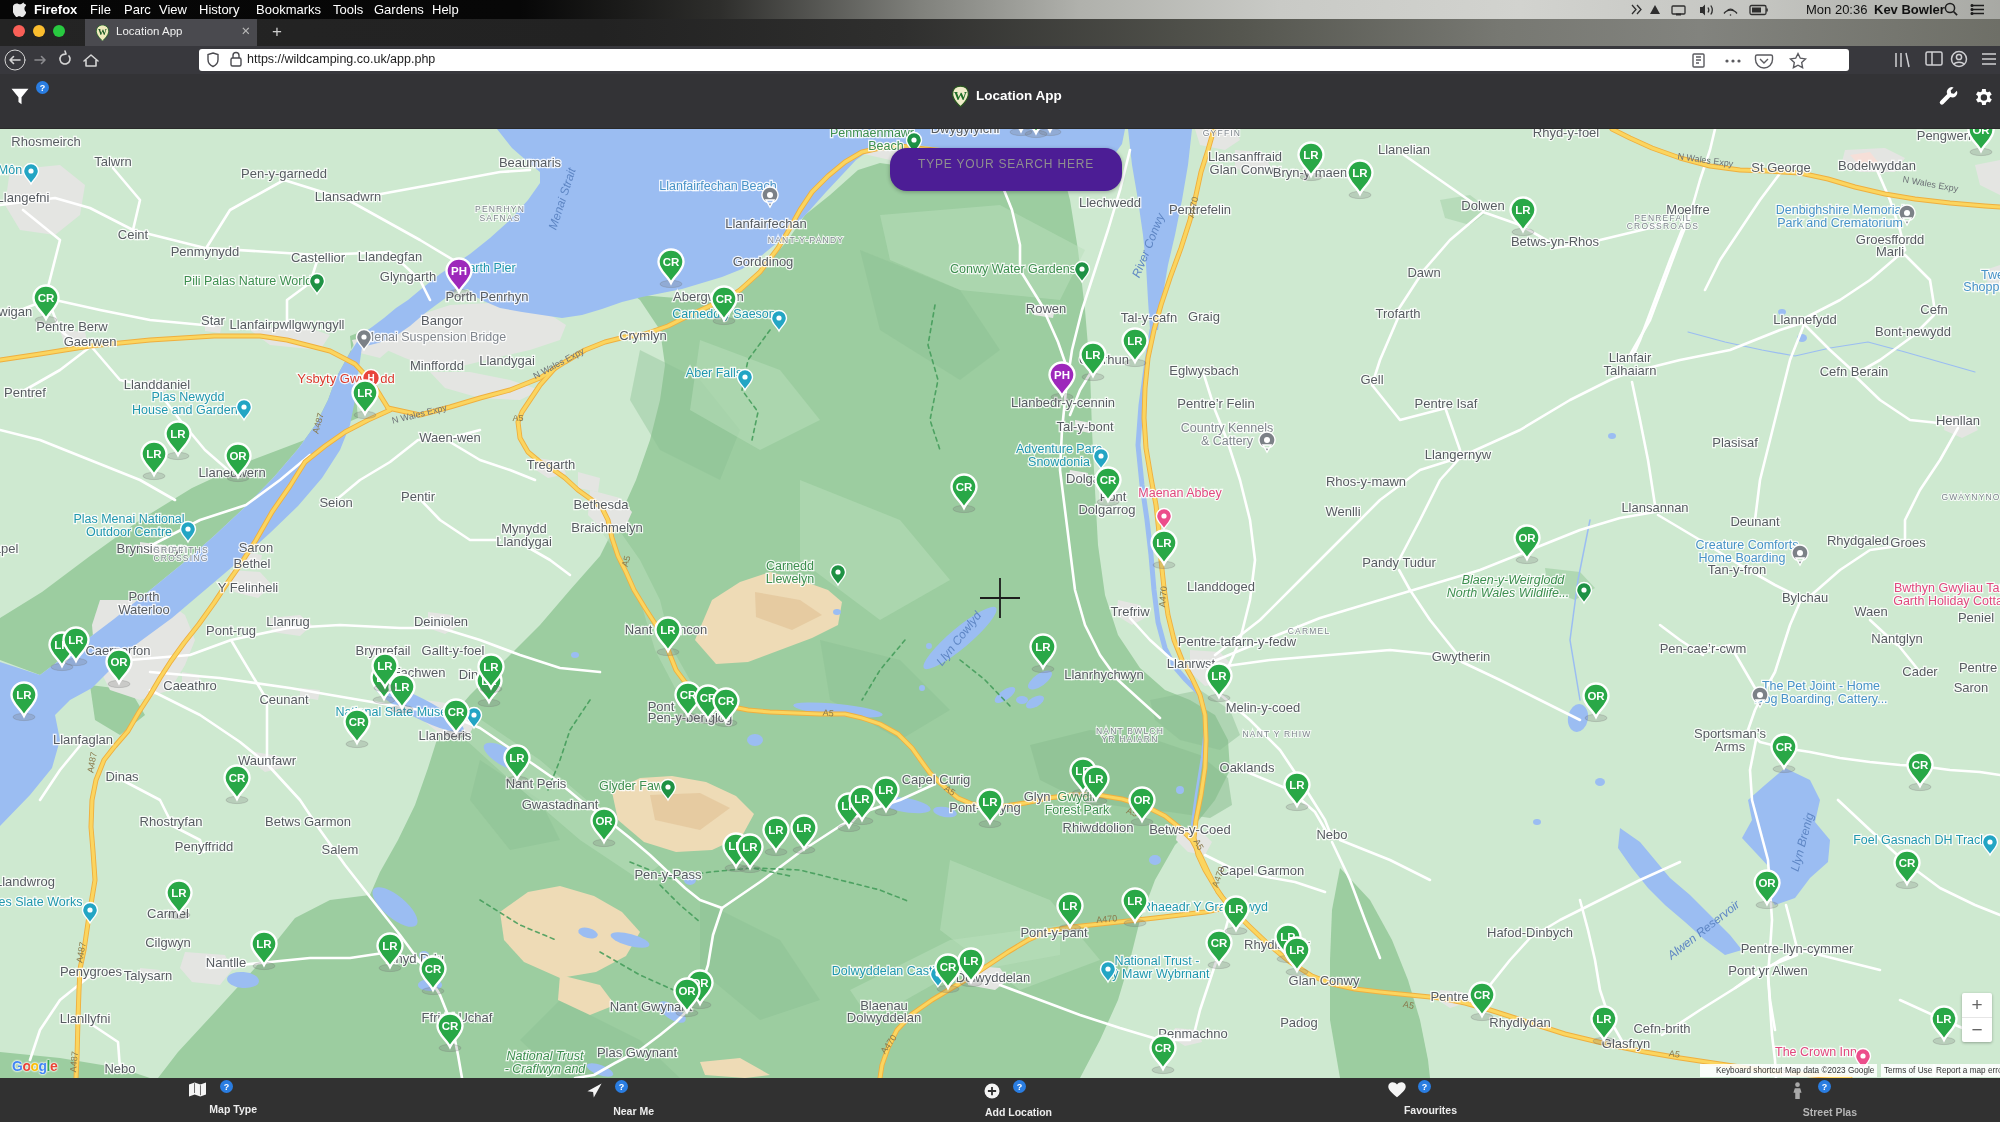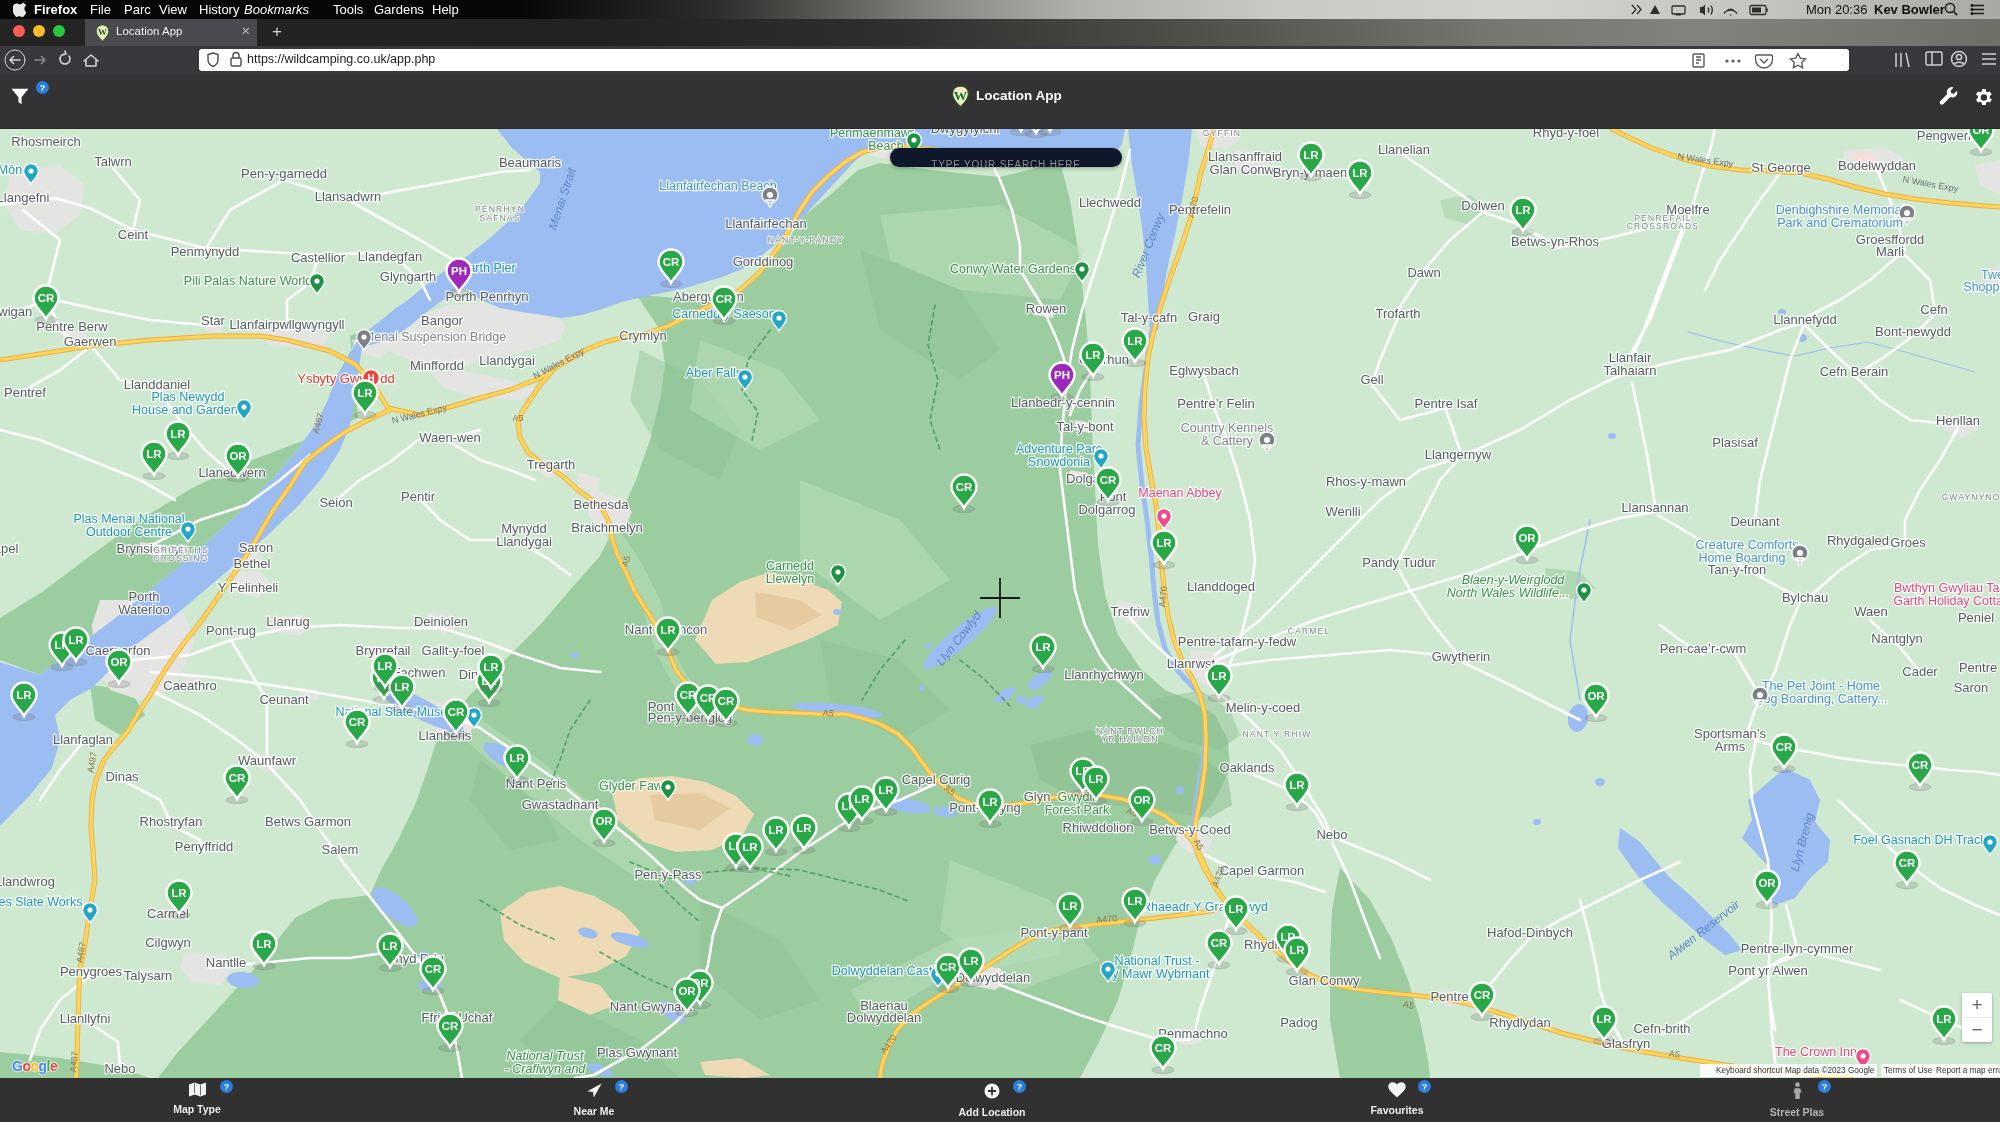--- a/index.html
+++ b/index.html
@@ -11,47 +11,47 @@
   .tabbar { position:absolute; left:0; top:19px; width:2000px; height:27px;
     background:linear-gradient(90deg,#242424 0%,#222222 30%,#2f2f2e 45%,#55564f 62%,#777872 75%,#82837e 85%,#6e6f67 100%); }
   .tlight { position:absolute; top:25px; width:12px; height:12px; border-radius:50%; }
   .tab { position:absolute; left:85px; top:19px; width:172px; height:27px; background:#4a4a4f; color:#f0f0f0; font-size:11.5px; }
   .newtab { position:absolute; left:262px; top:19px; width:30px; height:27px; color:#cfcfcf; font-size:17px; text-align:center; line-height:26px;}
   .urlbar { position:absolute; left:0; top:46px; width:2000px; height:28px; background:#38383d; }
   .urlfield { position:absolute; left:199px; top:49px; width:1650px; height:22px; background:#fff; border-radius:3px; color:#1c1c1c; font-size:12.5px; }
   .appheader { position:absolute; left:0; top:74px; width:2000px; height:55px; background:#333336; border-bottom:1px solid #2a2a2a; }
   .bottombar { position:absolute; left:0; top:1078px; width:2000px; height:44px; background:#313131; }
   .bitem { position:absolute; top:1082px; width:120px; text-align:center; color:#f0f0f0; }
-  .bitem .lbl { font-size:10.5px; font-weight:bold; margin-top:2px; color:#ededed;}
+  .bitem .lbl { font-size:10.5px; font-weight:bold; margin-top:2px; color:#ededed;text-align:right;}
   .qbadge { position:absolute; width:13px; height:13px; background:#2a7de1; border:1px solid #fff0; border-radius:50%; color:#fff;
     font-size:9px; font-weight:bold; text-align:center; line-height:13px; }
   .mapwrap { position:absolute; left:0; top:129px; width:2000px; height:949px; background:#cde8cf; }
-  .searchpill { position:absolute; left:890px; top:148px; width:232px; height:19px; background:#0f172a; border-radius:17px;
-    box-shadow:0 1px 4px rgba(0,0,0,0.3); color:#8f8f8f; font-size:10px; letter-spacing:0.8px; text-align:center; line-height:33px; }
+  .searchpill { position:absolute; left:890px; top:148px; width:232px; height:43px; background:#4c1d95; border-radius:17px;
+    box-shadow:0 1px 4px rgba(0,0,0,0.3); color:#8f8f8f; font-size:12px; letter-spacing:0.8px; text-align:center; line-height:33px; }
   .zoomctl { position:absolute; left:1962px; top:993px; width:30px; height:49px; background:#fff; border-radius:2px;
     box-shadow:0 1px 3px rgba(0,0,0,0.3); color:#666; }
   .zoomctl div { height:24px; text-align:center; font-size:19px; line-height:23px; }
   .attrib { position:absolute; top:1064px; height:13px; background:rgba(255,255,255,0.88); color:#333; font-size:8.2px;
     line-height:13px; padding:0 3px; white-space:nowrap; }
   .glogo { position:absolute; left:12px; top:1058px; font-size:14px; font-weight:bold; letter-spacing:-0.5px;
     text-shadow:0 0 2px #fff,0 0 2px #fff,0 0 2px #fff; }
 </style>
 </head>
 <body>
 
 <div class="menubar">
   <svg width="13" height="15" viewBox="0 0 13 15" style="position:absolute;left:13px;top:2px;">
       <path fill="#e8e8e8" d="M9.5,0.5 c0.1,1 -0.4,2 -1,2.7 c-0.6,0.7 -1.6,1.2 -2.5,1.1 c-0.1,-0.9 0.4,-1.9 1,-2.5 C7.6,1.1 8.6,0.6 9.5,0.5 Z M12,10.8 c-0.4,1 -0.6,1.4 -1.2,2.3 c-0.8,1.2 -1.9,2.6 -3.2,2.6 c-1.2,0 -1.5,-0.8 -3.1,-0.8 c-1.6,0 -2,0.8 -3.1,0.8 C0.9,15.7 -0.1,14.4 -0.9,13.2 c-2.2,-3.3 -2.4,-7.2 -1.1,-9.3 c0.9,-1.5 2.4,-2.4 3.8,-2.4 c1.4,0 2.3,0.8 3.4,0.8 c1.1,0 1.8,-0.8 3.4,-0.8 c1.2,0 2.5,0.7 3.4,1.8 c-3,1.6 -2.5,5.9 0,7.5 Z" transform="translate(2,0) scale(0.95)"></path>
     </svg>
   <span style="left:34px;font-weight:bold;">Firefox</span>
   <span style="left:90px;">File</span>
   <span style="left:124px;">Parc</span>
   <span style="left:159px;">View</span>
   <span style="left:199px;">History</span>
-  <span style="left:244px;font-style:italic;">Bookmarks</span>
+  <span style="left:256px;">Bookmarks</span>
   <span style="left:333px;">Tools</span>
   <span style="left:374px;">Gardens</span>
   <span style="left:432px;">Help</span>
   <svg width="170" height="19" viewBox="0 0 170 19" style="position:absolute;left:1628px;top:0;">
     <g fill="none" stroke="#2e2e2e" stroke-width="1.3">
       <path d="M4,5 l4,4.5 -4,4.5 M9,5 l4,4.5 -4,4.5"></path>
       <path d="M22,14 l5,-9 l5,9 Z" fill="#2e2e2e" stroke="none"></path>
       <rect x="44" y="6" width="13" height="8" rx="1"></rect>
       <path d="M48,14.5 h5" stroke-width="2"></path>
       <path d="M72,7 h2.5 l2.5,-2.5 v11 l-2.5,-2.5 h-2.5 Z" fill="#2e2e2e" stroke="none"></path>

